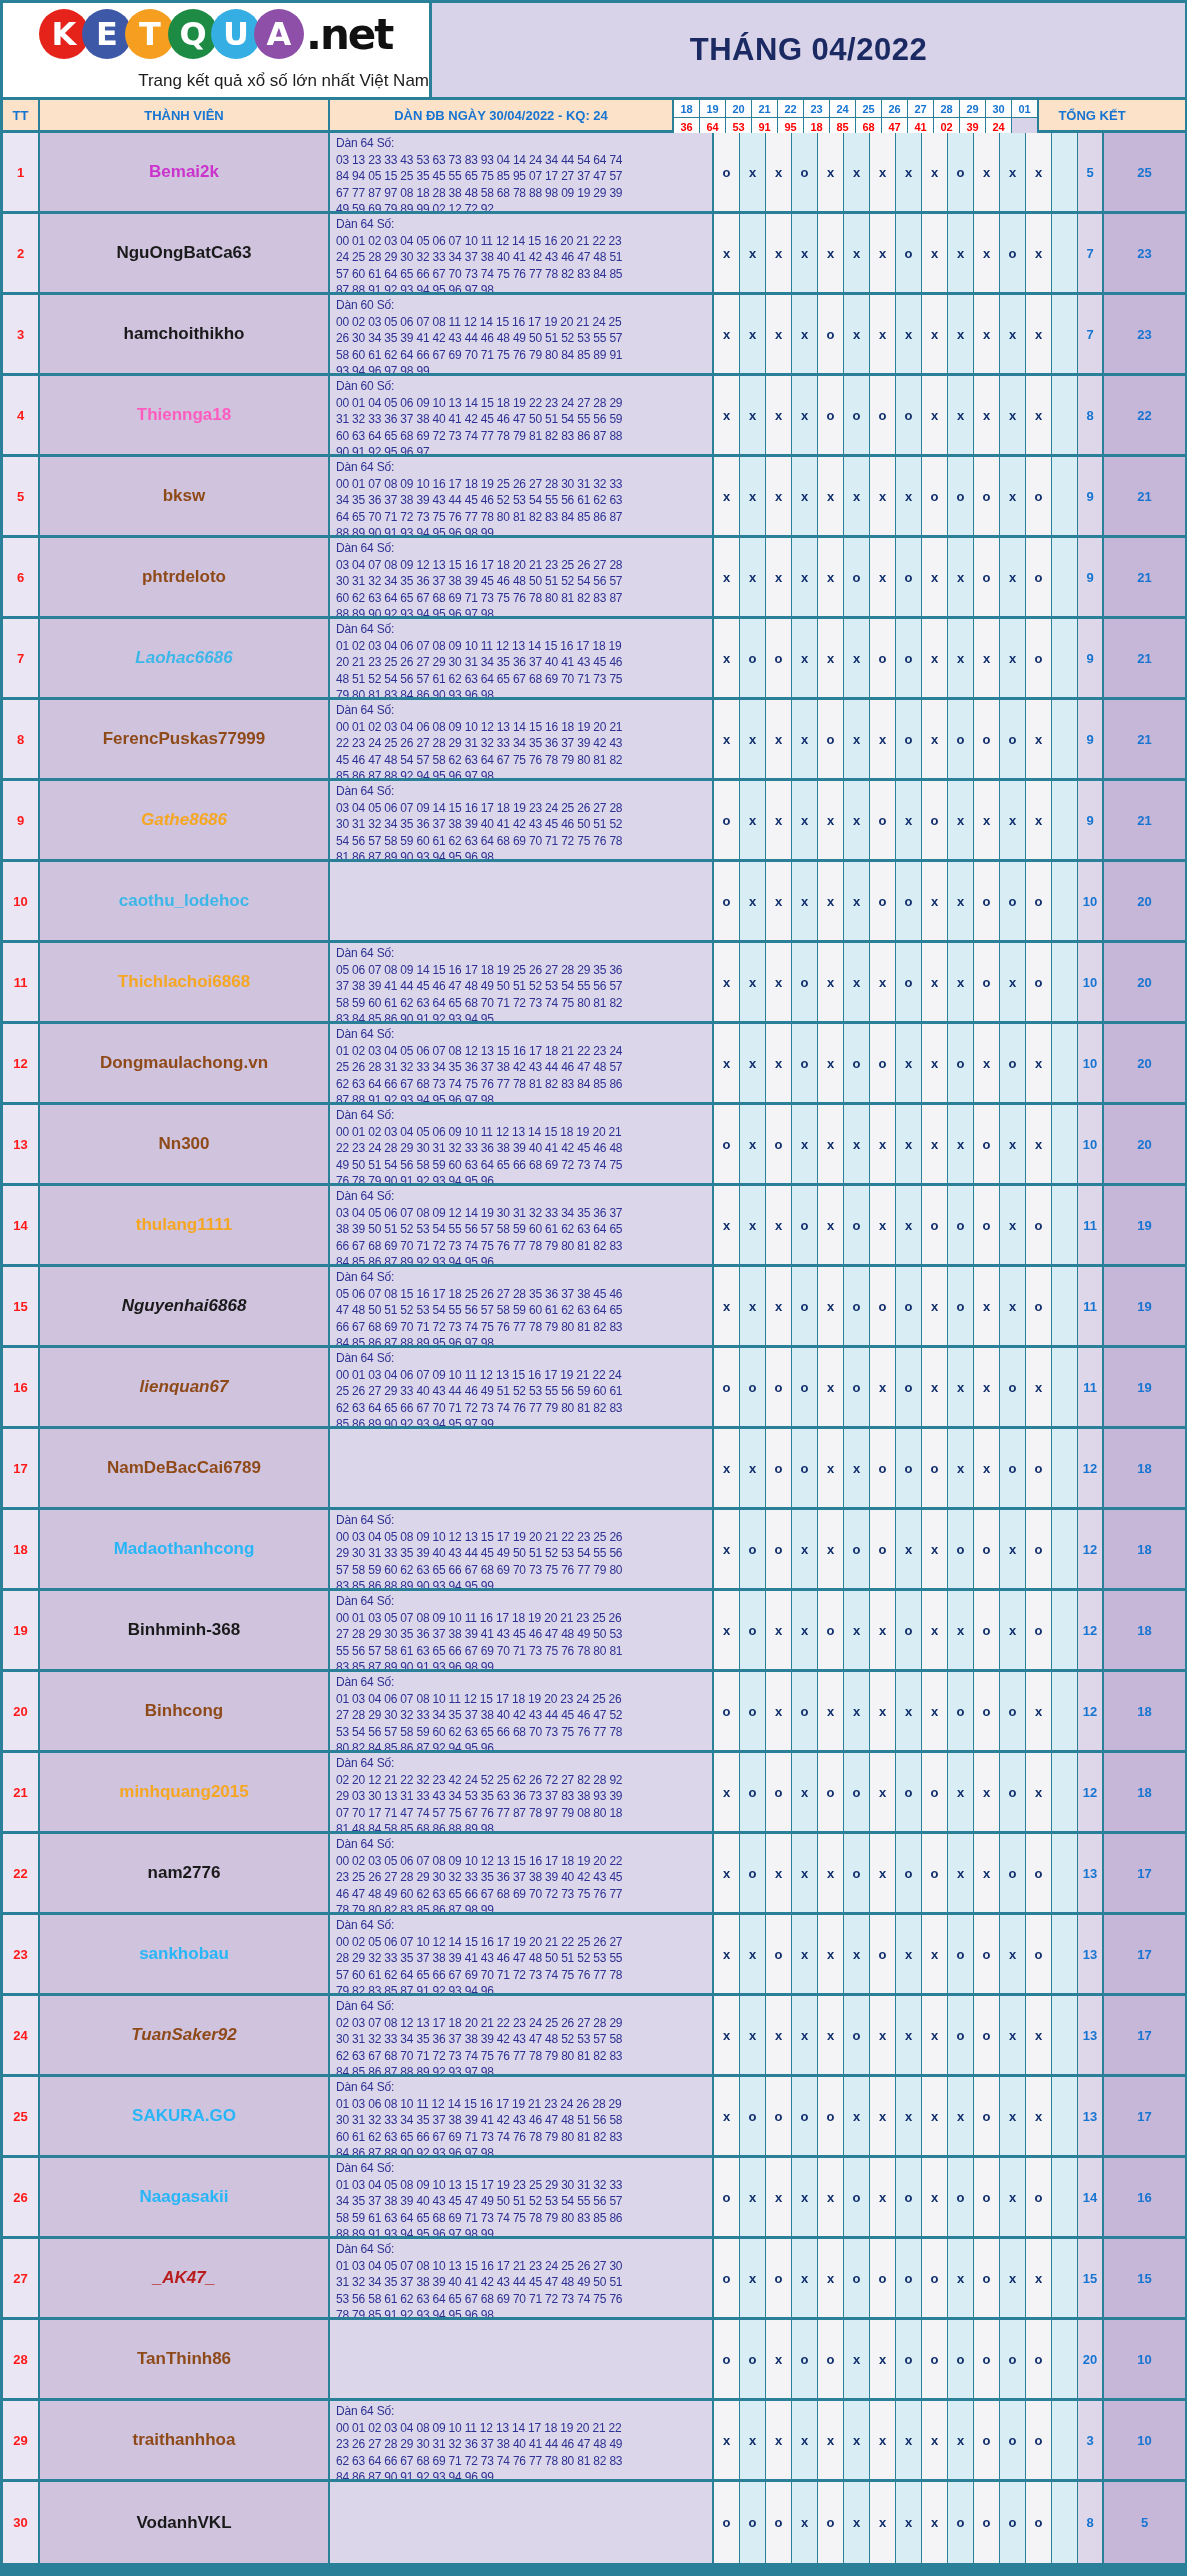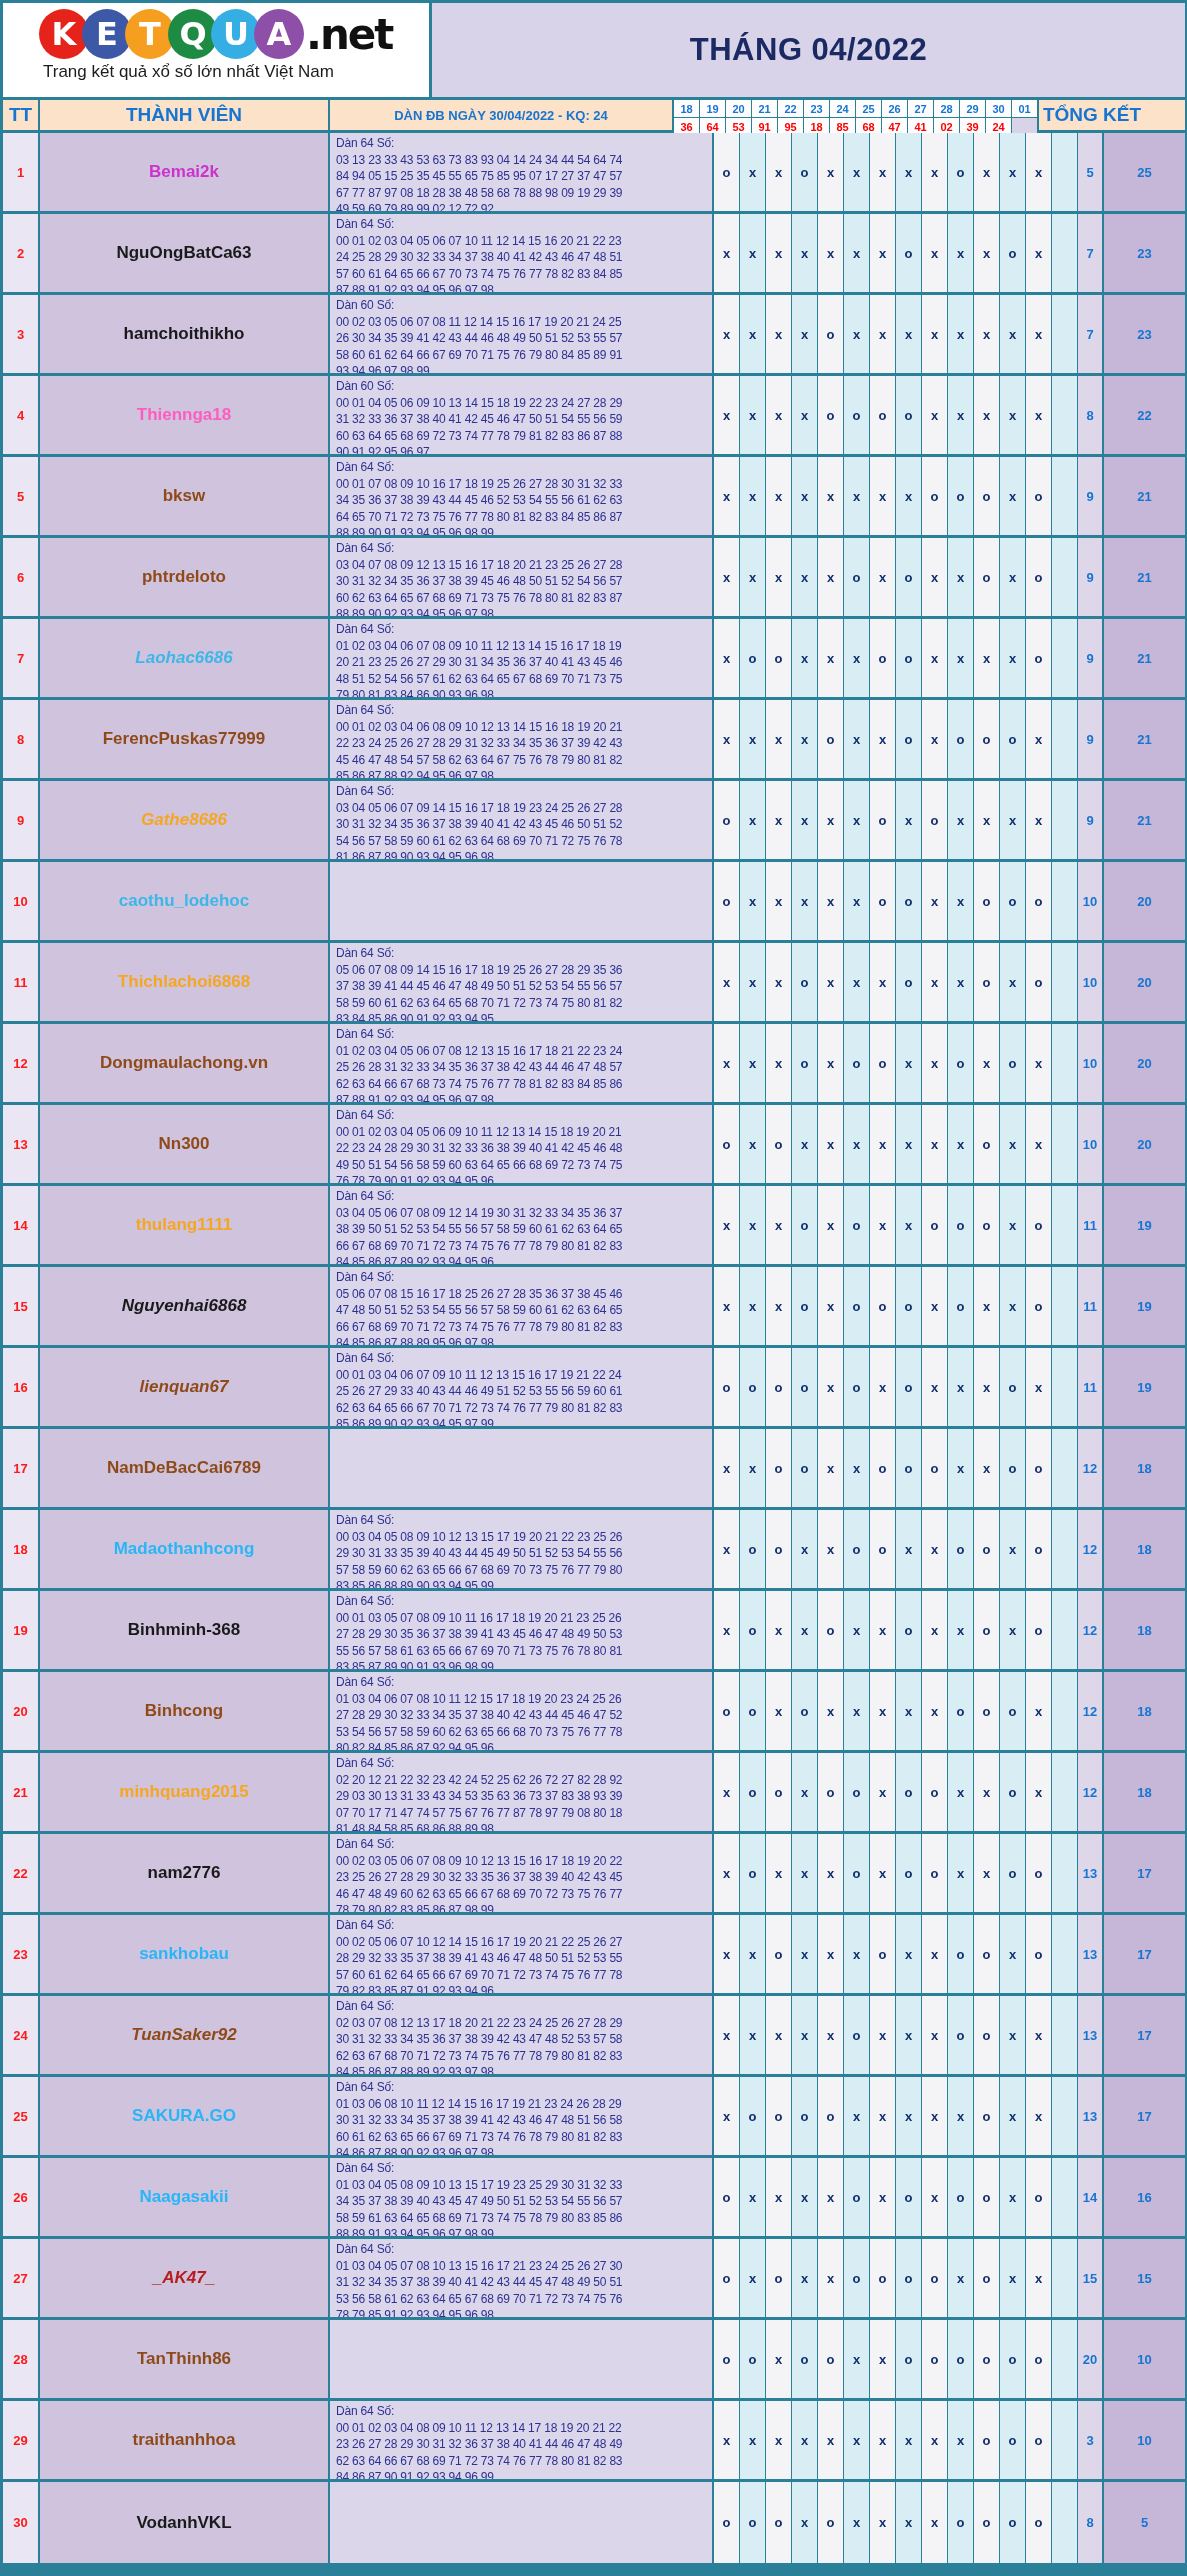--- a/index.html
+++ b/index.html
@@ -7,30 +7,30 @@
   .page{width:1188px;height:2576px;background:#2a7f99;padding:3px;margin:0 auto;overflow:hidden;}
 
   
   .top{height:94px;display:flex;}
   .logo-box{width:429px;background:#ffffff;border-right:3px solid #2a7f99;padding:6px 0 0 36px;}
   .logo-line{display:flex;align-items:center;}
   .logo-circle{width:50px;height:50px;border-radius:50%;display:flex;align-items:center;justify-content:center;
     color:#fff;font-weight:bold;font-size:32px;margin-left:-7px;font-family:"DejaVu Sans",sans-serif;}
   .logo-circle:first-child{margin-left:0;}
   .logo-net{font-size:42px;font-weight:bold;color:#111;letter-spacing:-2px;margin-left:2px;font-family:"DejaVu Sans",sans-serif;}
-  .tagline{font-size:17px;color:#1c1c1c;margin-top:3px;margin-left:4px;}
+  .tagline{font-size:17px;color:#1c1c1c;margin-top:12px;margin-left:4px;text-align:right;}
   .title-box{flex:1;display:flex;flex-direction:column;}
   .title-bar{height:28px;background:#b9cee7;border-bottom:3px solid #2a7f99;display:flex;align-items:center;justify-content:center;
     color:#e8342c;font-weight:bold;font-size:15px;}
   .month-bar{flex:1;background:#d8d3e9;display:flex;align-items:center;justify-content:center;
     color:#1b2a63;font-weight:bold;font-size:31px;letter-spacing:0.5px;}
 
   
   .col-header{height:36px;display:flex;border-top:3px solid #2a7f99;border-bottom:3px solid #2a7f99;background:#fbe2c9;}
-  .h-cell{display:flex;align-items:center;justify-content:center;color:#1775d1;font-weight:bold;font-size:19px;background:#fbe2c9;}
+  .h-cell{display:flex;align-items:center;justify-content:center;color:#1775d1;font-weight:bold;font-size:13px;background:#fbe2c9;}
   .h-tt{width:37px;border-right:2px solid #2a7f99;}
   .h-member{width:290px;border-right:2px solid #2a7f99;}
   .h-dan{width:344px;border-right:2px solid #2a7f99;font-size:13px;}
   .h-dates{width:364px;display:grid;grid-template-columns:repeat(14,26px);grid-auto-rows:18px;}
   .dh{display:flex;align-items:center;justify-content:center;font-weight:bold;font-size:11px;background:#fdfdfe;
       border-right:1px solid #2a7f99;border-bottom:1px solid #2a7f99;color:#1775d1;}
   .dh.result{color:#ff0000;border-bottom:none;}
   .dh.blank{background:#d8d3e9;}
   .h-total{width:107px;border-left:1px solid #2a7f99;}
 

